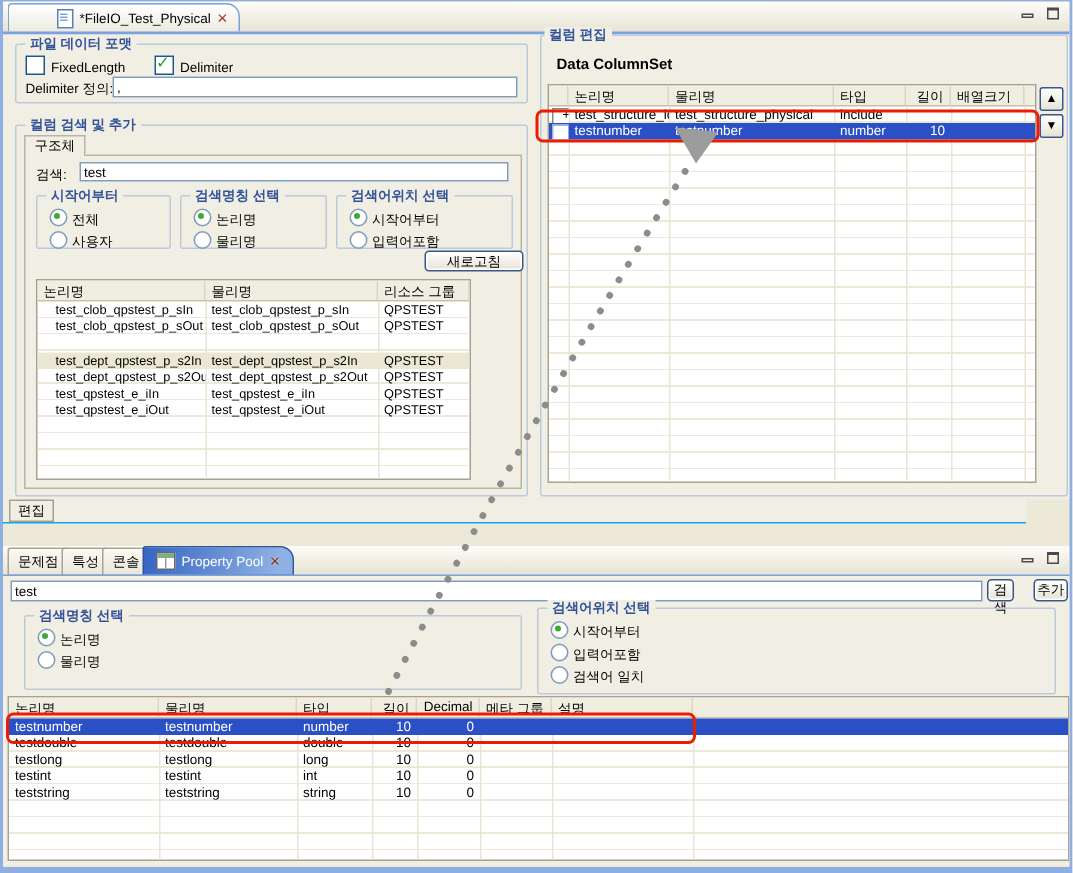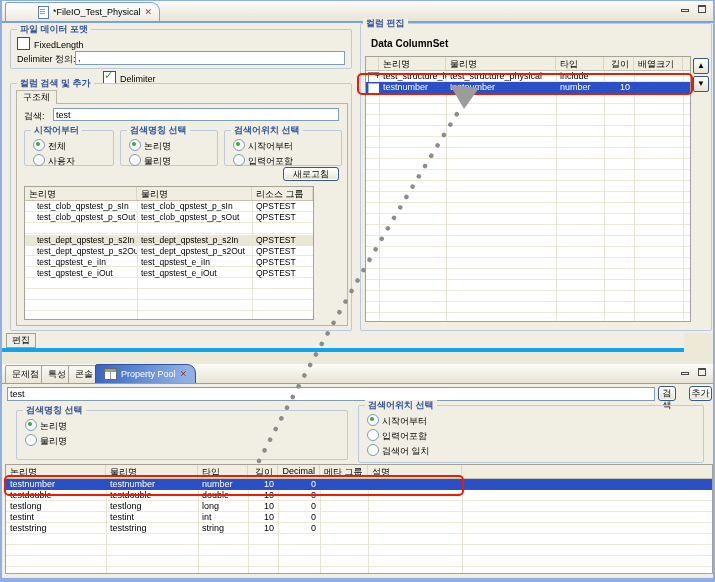--- a/index.html
+++ b/index.html
@@ -81,21 +81,21 @@
   </div>
   <div class="blueline" style="top:20px;"></div>
 
   <div class="abs" style="left:0;top:22px;width:711px;height:310px;background:#F1EFE3;">
 
     <div class="gb" style="left:8px;top:6px;width:340px;height:38px;">
       <span class="gt">파일 데이터 포맷</span>
       <span class="optrow" style="left:6px;top:7px;">
         <span class="cb"></span><span>FixedLength</span>
       </span>
-      <span class="optrow" style="left:92px;top:7px;margin-top:34px;">
+      <span class="optrow" style="left:92px;top:7px;">
         <span class="cb checked"></span><span>Delimiter</span>
       </span>
       <span class="abs" style="left:6px;top:23px;">Delimiter 정의:</span>
       <input class="xpinput" style="left: 64px; top: 21px; width: 270px; height: 14px;" value=",">
     </div>
 
     <div class="gb" style="left:8px;top:60px;width:340px;height:246px;">
       <span class="gt">컬럼 검색 및 추가</span>
       <div class="abs" style="left:5px;top:6px;height:13px;padding:0 6px;background:#F1EFE3;border:1px solid #B9B5A6;border-bottom:none;line-height:13px;z-index:2;">구조체</div>
       <div class="abs" style="left:5px;top:19px;width:330px;height:221px;border:1px solid #B9B5A6;background:#F1EFE3;">
@@ -111,21 +111,21 @@
           <span class="gt" style="background:#F1EFE3;">검색명칭 선택</span>
           <span class="optrow" style="left: 8px; top: 8px;"><span class="radio sel"></span><span>논리명</span></span>
             <span class="optrow" style="left: 8px; top: 23px;"><span class="radio"></span><span>물리명</span></span>
         </div>
         <div class="gb" style="left:207px;top:26px;width:116px;height:34px;">
           <span class="gt" style="background:#F1EFE3;">검색어위치 선택</span>
           <span class="optrow" style="left: 8px; top: 8px;"><span class="radio sel"></span><span>시작어부터</span></span>
             <span class="optrow" style="left: 8px; top: 23px;"><span class="radio"></span><span>입력어포함</span></span>
         </div>
 
-        <div class="xpbtn" style="left:266px;top:63px;width:56px;height:14px;">새로고침</div>
+        <div class="xpbtn" style="left:266px;top:63px;width:66px;height:14px;">새로고침</div>
 
         <div class="tbl" style="left:7px;top:82px;width:290px;height:134px;">
           <div class="thead lt-grid">
             <span>논리명</span>
               <span>물리명</span>
               <span>리소스 그룹</span>
           </div>
           <div class="tbody" style="height:119px;font-size:8.5px;">
 
               <div class="trow lt-grid">
@@ -208,21 +208,21 @@
             <div class="vline" style="left: 268px;"></div>
             <div class="vline" style="left: 317px;"></div>
           </div>
       </div>
 
       <div class="updown" style="left:332px;top:34px;">▲</div>
       <div class="updown" style="left:332px;top:52px;">▼</div>
     </div>
   </div>
 
-  <div class="abs" style="left:0;top:332px;width:682px;height:15px;background:#F1EFE3;border-bottom:4px solid #0ea5e9;">
+  <div class="abs" style="left:0;top:332px;width:682px;height:15px;background:#F1EFE3;border-bottom:1px solid #0ea5e9;">
     <div class="abs" style="left:4px;top:0;height:13px;padding:0 5px;border:1px solid #A5A193;background:#F1EFE3;line-height:13px;">편집</div>
   </div>
 
   <div class="tabbar" style="top:363px;height:19px;">
     <div class="vtab" style="left:3px;">
         <span>문제점</span>
       </div>
     <div class="vtab" style="left:39px;">
         <span>특성</span>
       </div>

